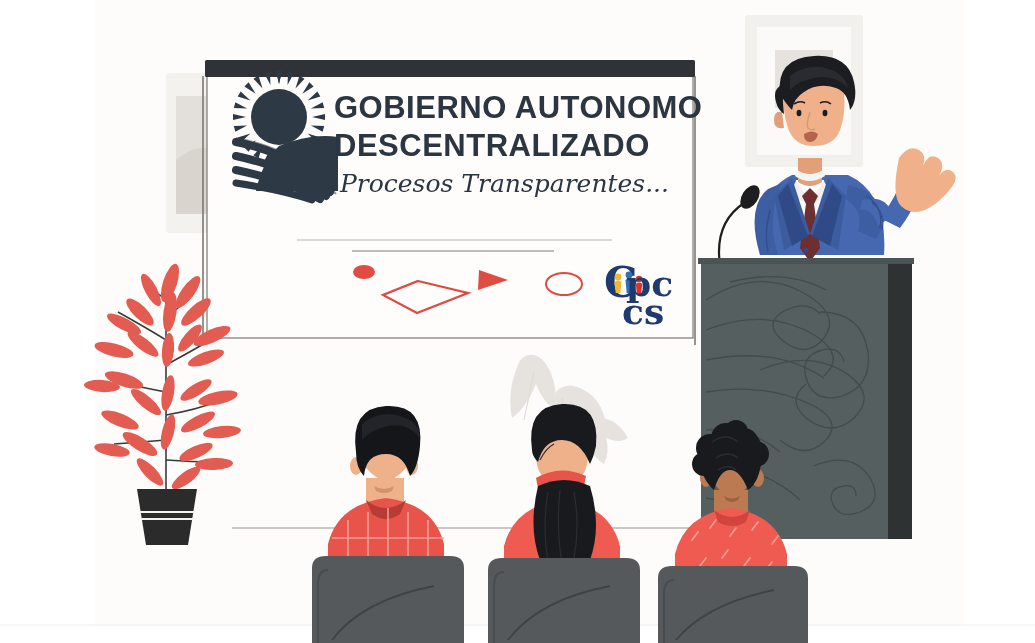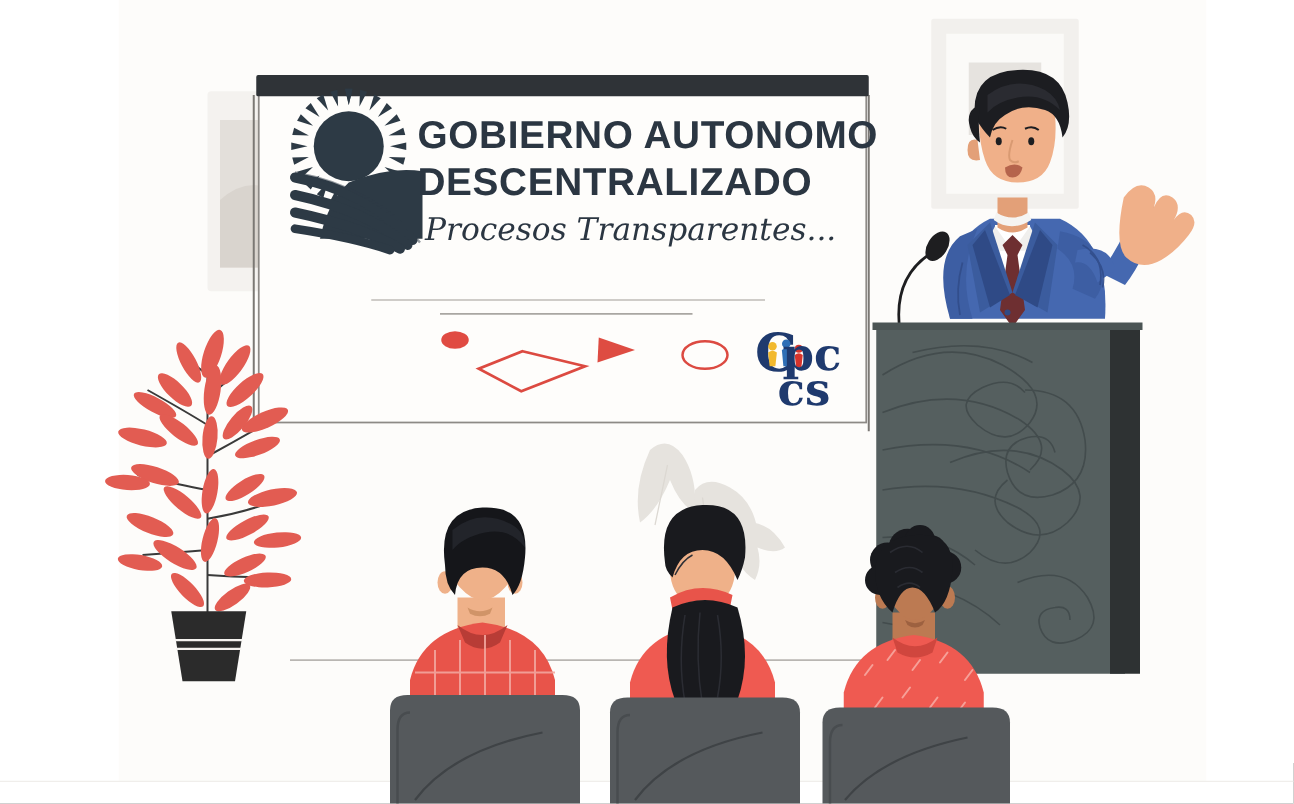--- a/index.html
+++ b/index.html
@@ -1,17 +1,17 @@
 <!DOCTYPE html>
 <html><head>
 <meta charset="utf-8">
 <style>
   html,body{margin:0;padding:0;background:#ffffff;}
   body{font-family:"Liberation Sans",sans-serif;}
-  #stage{position:relative;width:1035px;height:643px;overflow:hidden;background:#737373;}
+  #stage{position:relative;width:1035px;height:643px;overflow:hidden;background:#0f766e;}
   #stage svg{position:absolute;left:0;top:0;}
   .txt-title{font-family:"Liberation Sans",sans-serif;font-weight:bold;letter-spacing:0.5px;}
   .txt-script{font-family:"DejaVu Serif",serif;font-style:italic;}
 </style>
 </head>
 <body>
 
 <div id="stage">
 
   <svg width="1035" height="643" viewBox="0 0 1035 643" xmlns="http://www.w3.org/2000/svg">

